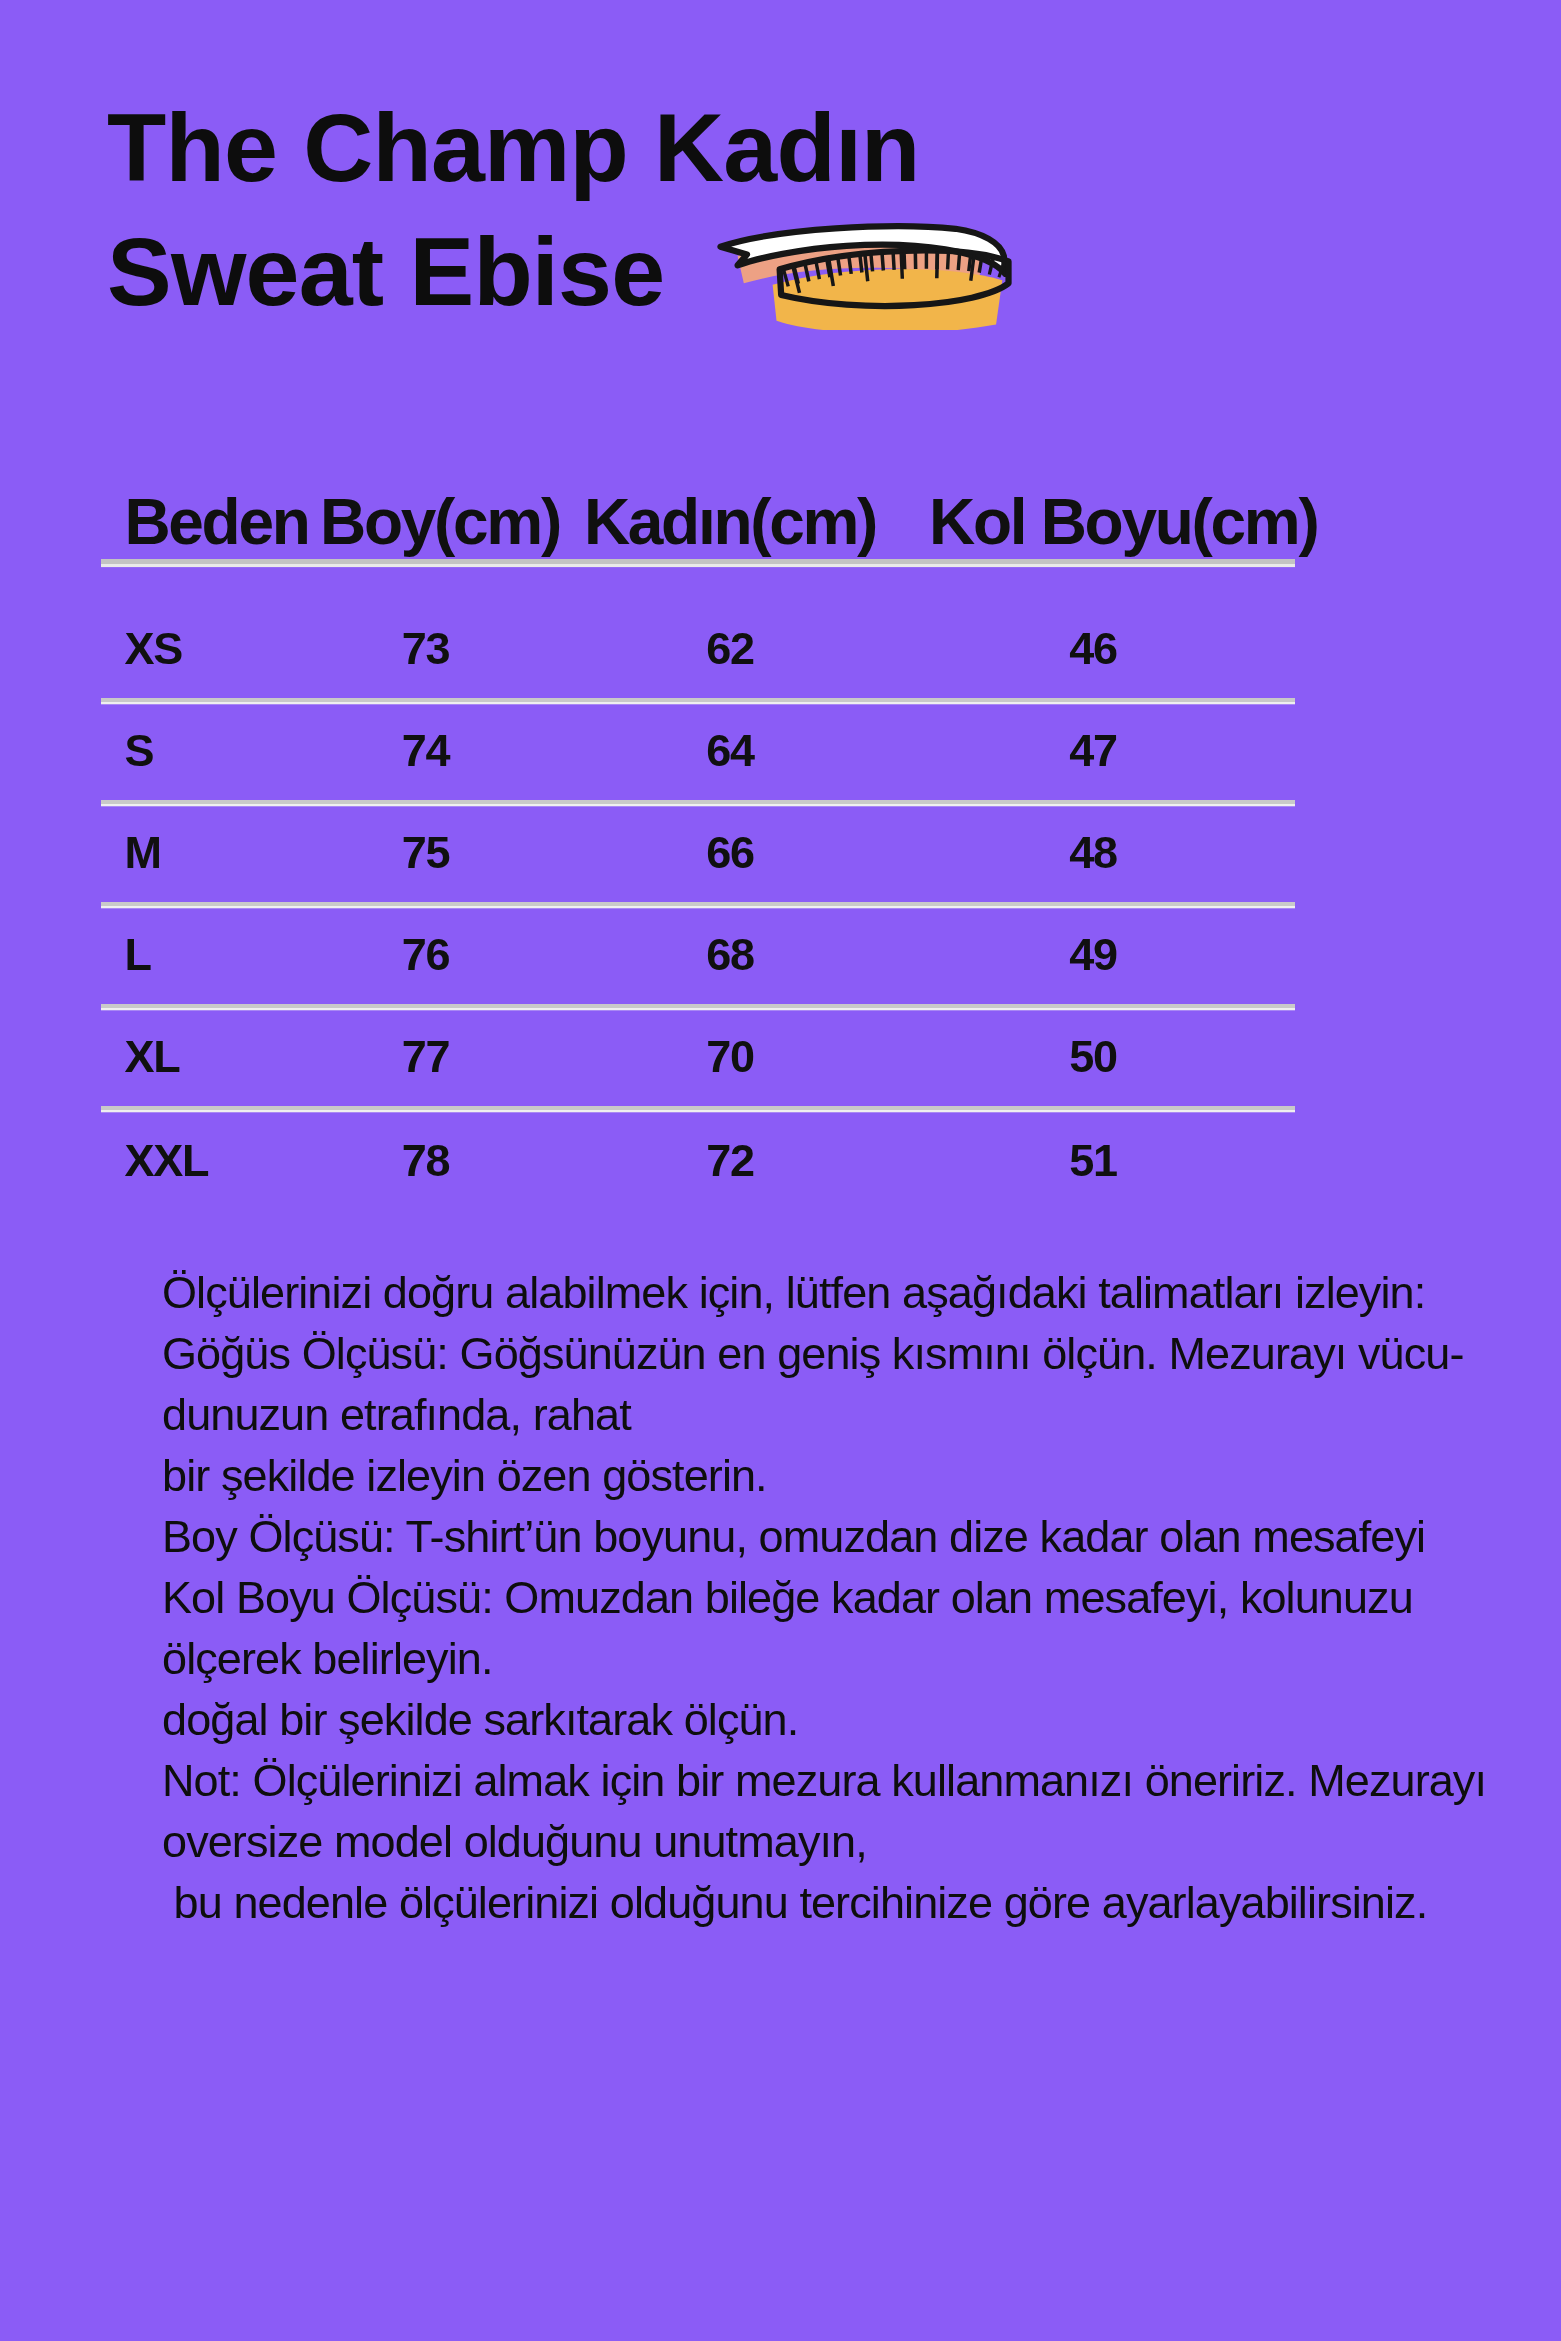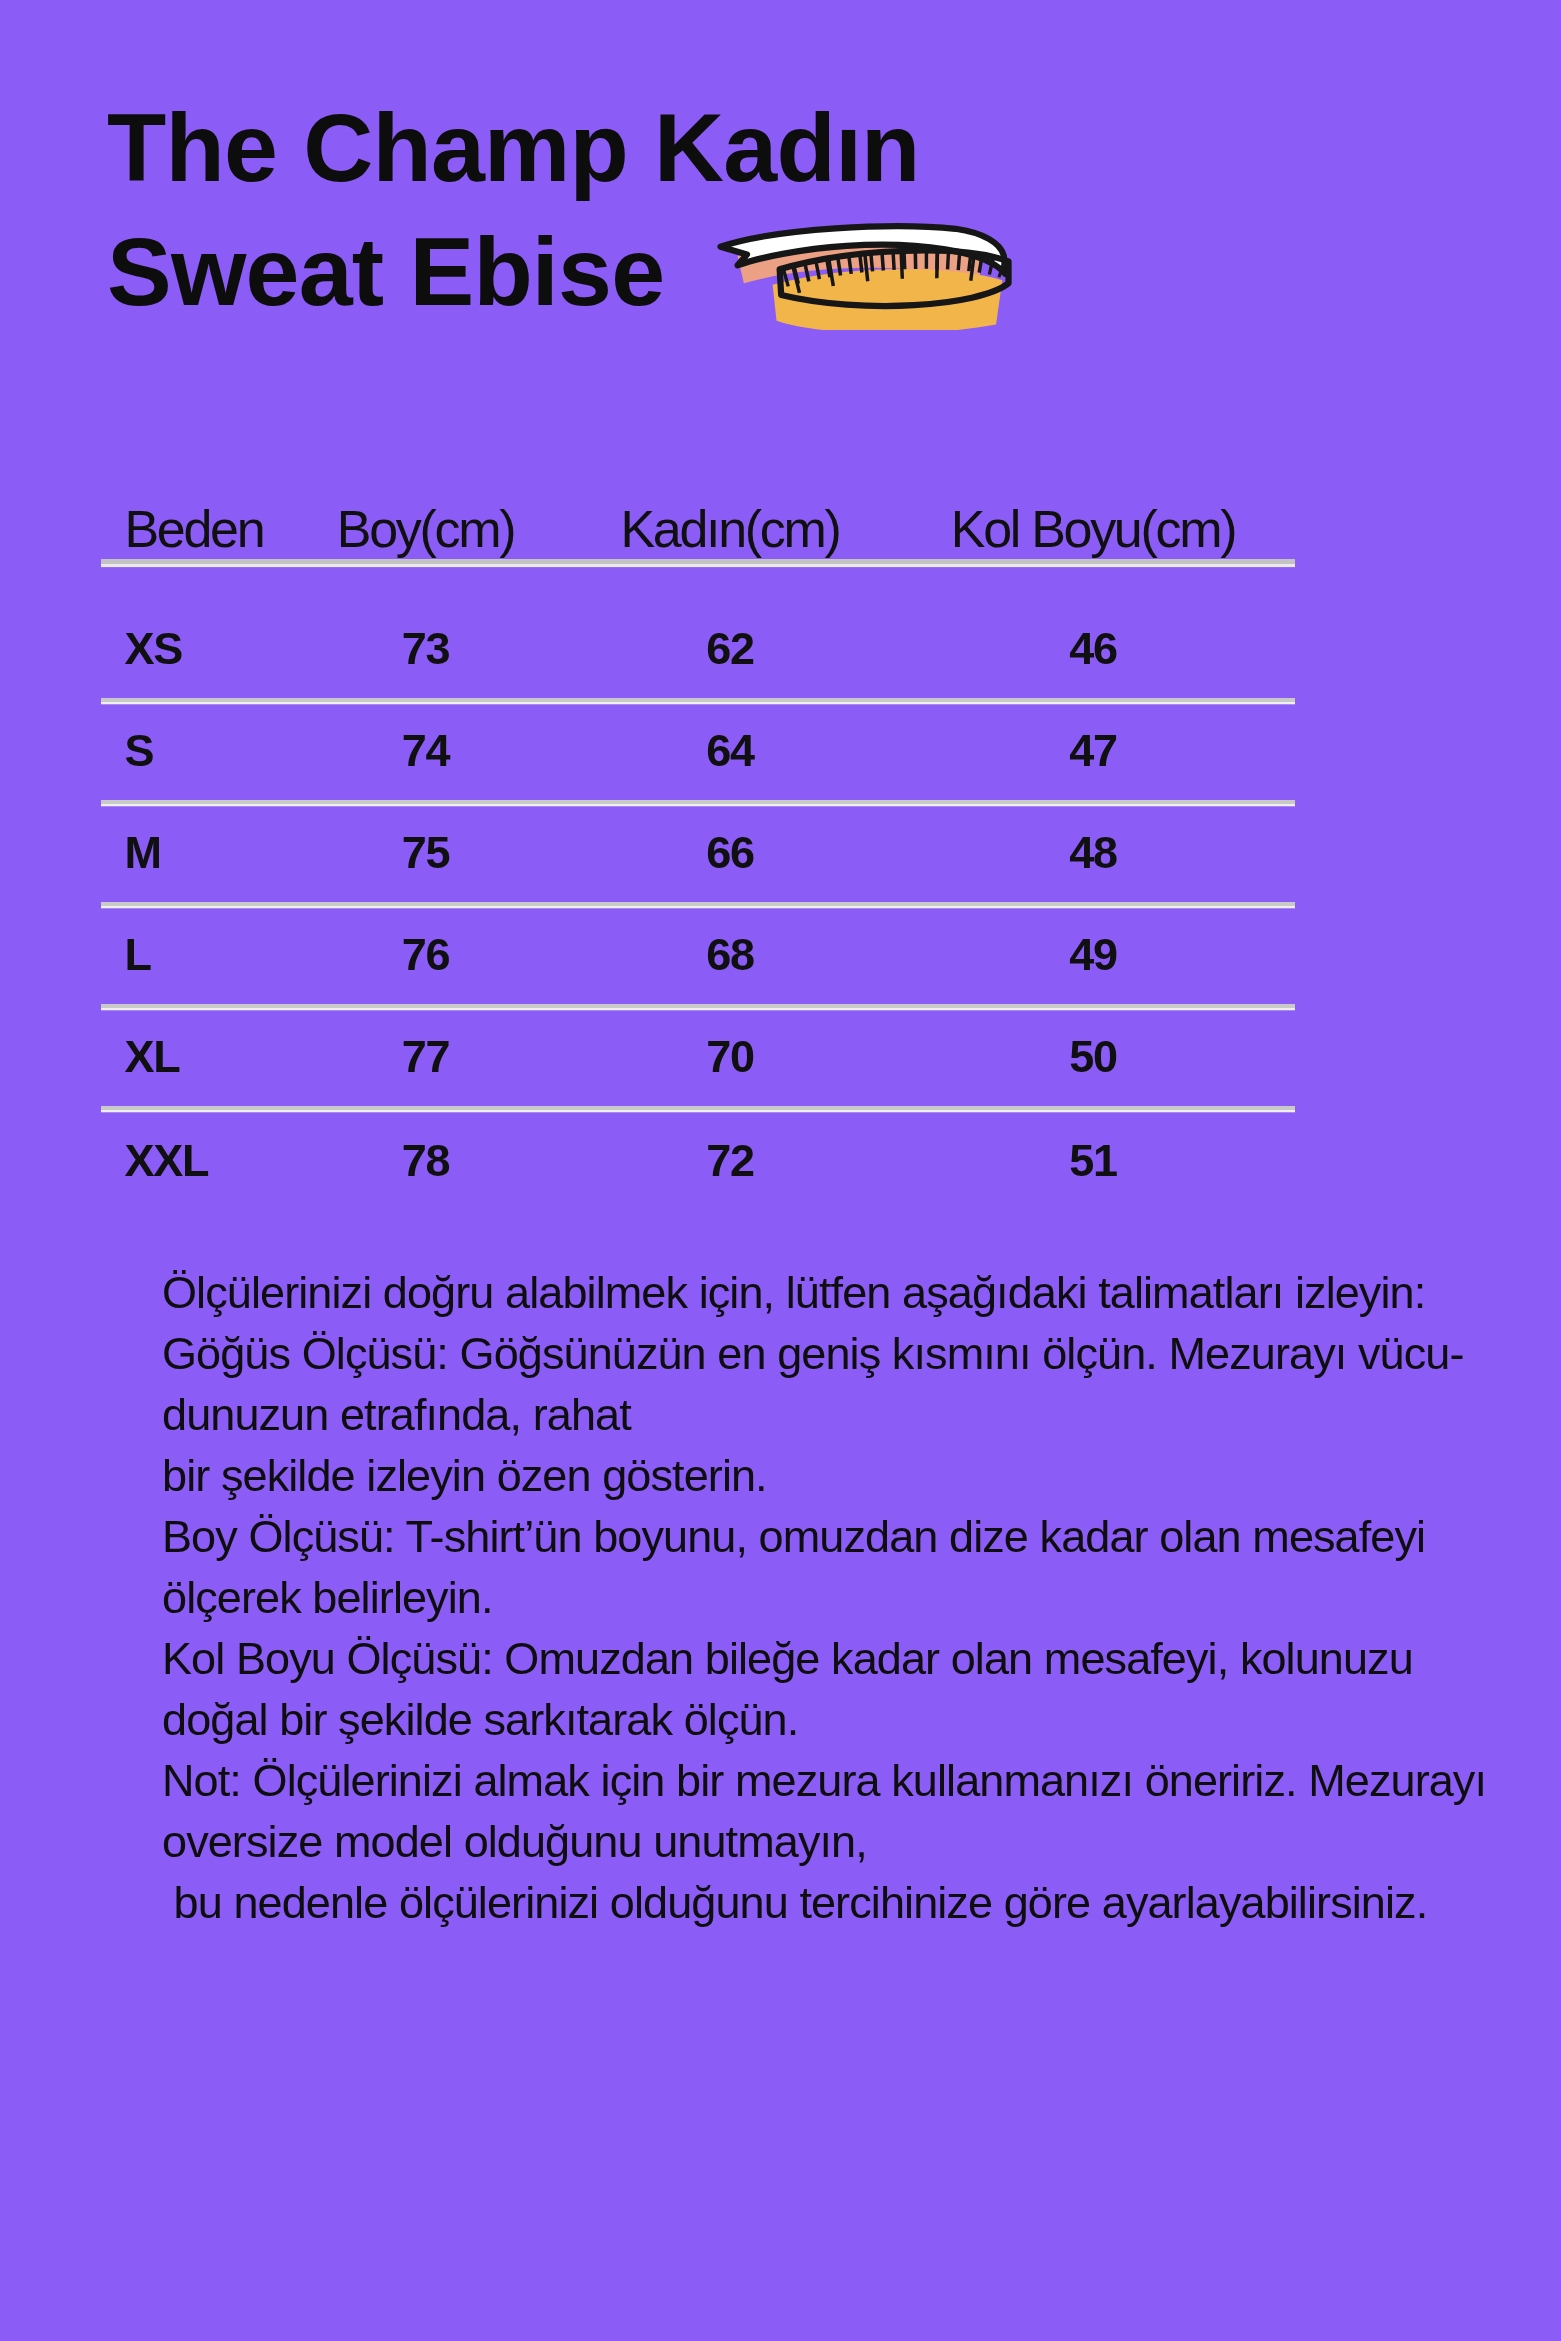--- a/index.html
+++ b/index.html
@@ -40,22 +40,22 @@
     position:absolute;
     left:101px;
     top:468px;
     width:1194px;
     height:91px;
     display:grid;
     grid-template-columns:219px 211px 398px 328px 1fr;
     align-items:end;
     border-bottom:5.5px solid #c3c3c3;
     box-shadow:0 3.1px 0 #e9e9e9;
-    font-size:52px;
-    font-weight:normal;
+    font-size:64px;
+    font-weight:bold;
     letter-spacing:-2.3px;
     white-space:nowrap;
   }
   .tbody{
     position:absolute;
     left:101px;
     top:564px;
     width:1194px;
     margin-top:36px;
   }
@@ -158,22 +158,22 @@
         <div class="cell c3">51</div>
       </div>
     </div>
 
   <div class="instructions">
       <div class="pline">Ölçülerinizi doğru alabilmek için, lütfen aşağıdaki talimatları izleyin:</div>
       <div class="pline">Göğüs Ölçüsü: Göğsünüzün en geniş kısmını ölçün. Mezurayı vücu-</div>
       <div class="pline">dunuzun etrafında, rahat</div>
       <div class="pline">bir şekilde izleyin özen gösterin.</div>
       <div class="pline">Boy Ölçüsü: T-shirt’ün boyunu, omuzdan dize kadar olan mesafeyi</div>
+      <div class="pline">Kol Boyu Ölçüsü: Omuzdan bileğe kadar olan mesafeyi, kolunuzu</div>
       <div class="pline">ölçerek belirleyin.</div>
-      <div class="pline">Kol Boyu Ölçüsü: Omuzdan bileğe kadar olan mesafeyi, kolunuzu</div>
       <div class="pline">doğal bir şekilde sarkıtarak ölçün.</div>
       <div class="pline">Not: Ölçülerinizi almak için bir mezura kullanmanızı öneririz. Mezurayı</div>
       <div class="pline">oversize model olduğunu unutmayın,</div>
       <div class="pline"> bu nedenle ölçülerinizi olduğunu tercihinize göre ayarlayabilirsiniz.</div>
     </div>
 
 </div>
 
 
 </body></html>

